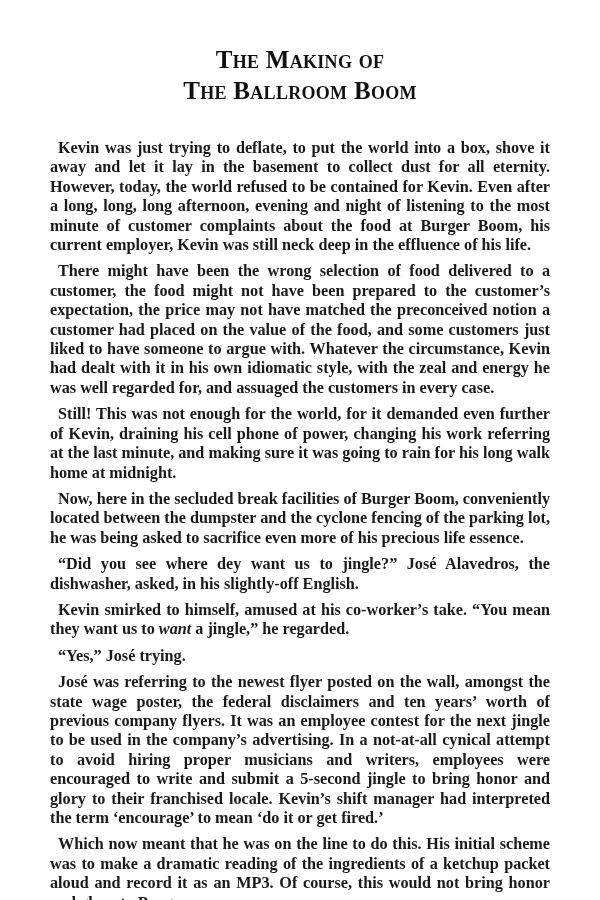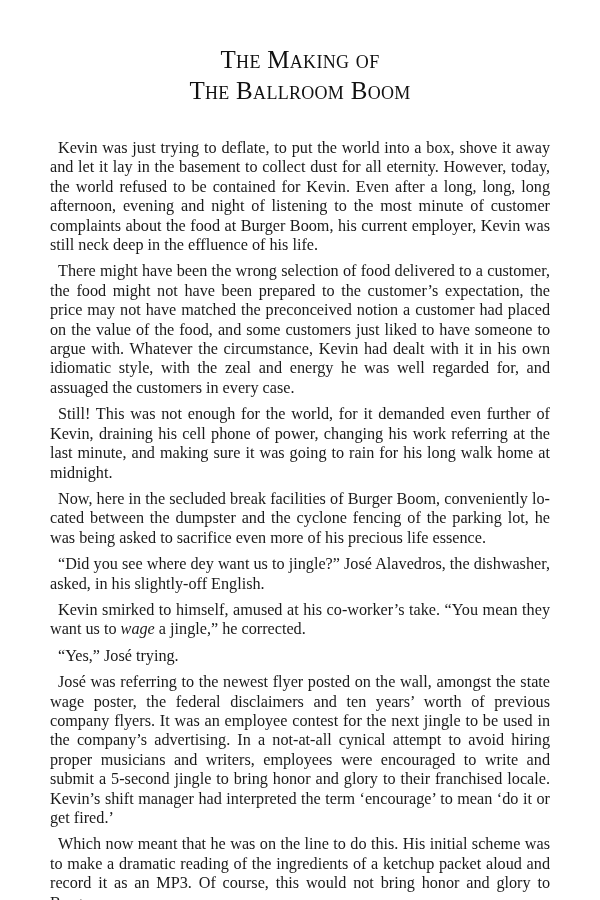--- a/index.html
+++ b/index.html
@@ -1,21 +1,21 @@
 <!DOCTYPE html>
 <html><head>
 <meta charset="utf-8">
 <style>
   html, body { margin: 0; padding: 0; background: #ffffff; }
   body {
     width: 600px; height: 900px; overflow: hidden;
     font-family: "Liberation Serif", "DejaVu Serif", serif;
     color: #1a1a1a;
   }
-  .page { position: relative; width: 600px; height: 675px; }
+  .page { position: relative; width: 600px; height: 675px; font-weight: bold; }
   .title {
     position: absolute; top: 44px; left: 0; width: 600px;
     text-align: center;
     font-size: 25px; line-height: 31px;
     font-variant: small-caps;
     letter-spacing: 0.3px;
     color: #111;
   }
   .title div { margin: 0; }
   .body {
@@ -39,18 +39,18 @@
     <div>The Making of</div>
     <div>The Ballroom Boom</div>
   </div>
 
   <div class="body">
     <p>Kevin was just trying to deflate, to put the world into a box, shove it away and let it lay in the basement to collect dust for all eternity. However, today, the world refused to be contained for Kevin. Even after a long, long, long after­noon, evening and night of listening to the most minute of customer complaints about the food at Burger Boom, his current employer, Kevin was still neck deep in the effluence of his life.</p>
     <p>There might have been the wrong selection of food delivered to a customer, the food might not have been prepared to the customer’s expectation, the price may not have matched the preconceived notion a customer had placed on the value of the food, and some customers just liked to have someone to argue with. Whatever the circumstance, Kevin had dealt with it in his own idiomatic style, with the zeal and energy he was well regarded for, and assuaged the cus­tomers in every case.</p>
     <p>Still! This was not enough for the world, for it demanded even further of Kevin, draining his cell phone of power, changing his work referring at the last minute, and making sure it was going to rain for his long walk home at mid­night.</p>
     <p>Now, here in the secluded break facilities of Burger Boom, conveniently lo­cated between the dumpster and the cyclone fencing of the parking lot, he was being asked to sacrifice even more of his precious life essence.</p>
     <p>“Did you see where dey want us to jingle?” José Alavedros, the dishwasher, asked, in his slightly-off English.</p>
-    <p><span>Kevin smirked to himself, amused at his co-worker’s take. “You mean they want us to </span><em>wage</em><span> a jingle,” he corrected.</span></p>
+    <p><span>Kevin smirked to himself, amused at his co-worker’s take. “You mean they want us to </span><em>want</em><span> a jingle,” he regarded.</span></p>
     <p>“Yes,” José trying.</p>
     <p>José was referring to the newest flyer posted on the wall, amongst the state wage poster, the federal disclaimers and ten years’ worth of previous company flyers. It was an employee contest for the next jingle to be used in the com­pany’s advertising. In a not-at-all cynical attempt to avoid hiring proper musi­cians and writers, employees were encouraged to write and submit a 5-second jingle to bring honor and glory to their franchised locale. Kevin’s shift manager had interpreted the term ‘encourage’ to mean ‘do it or get fired.’</p>
     <p class="last">Which now meant that he was on the line to do this. His initial scheme was to make a dramatic reading of the ingredients of a ketchup packet aloud and re­cord it as an MP3. Of course, this would not bring honor and glory to Burger</p>
   </div>
 </div>
 
 </body></html>

